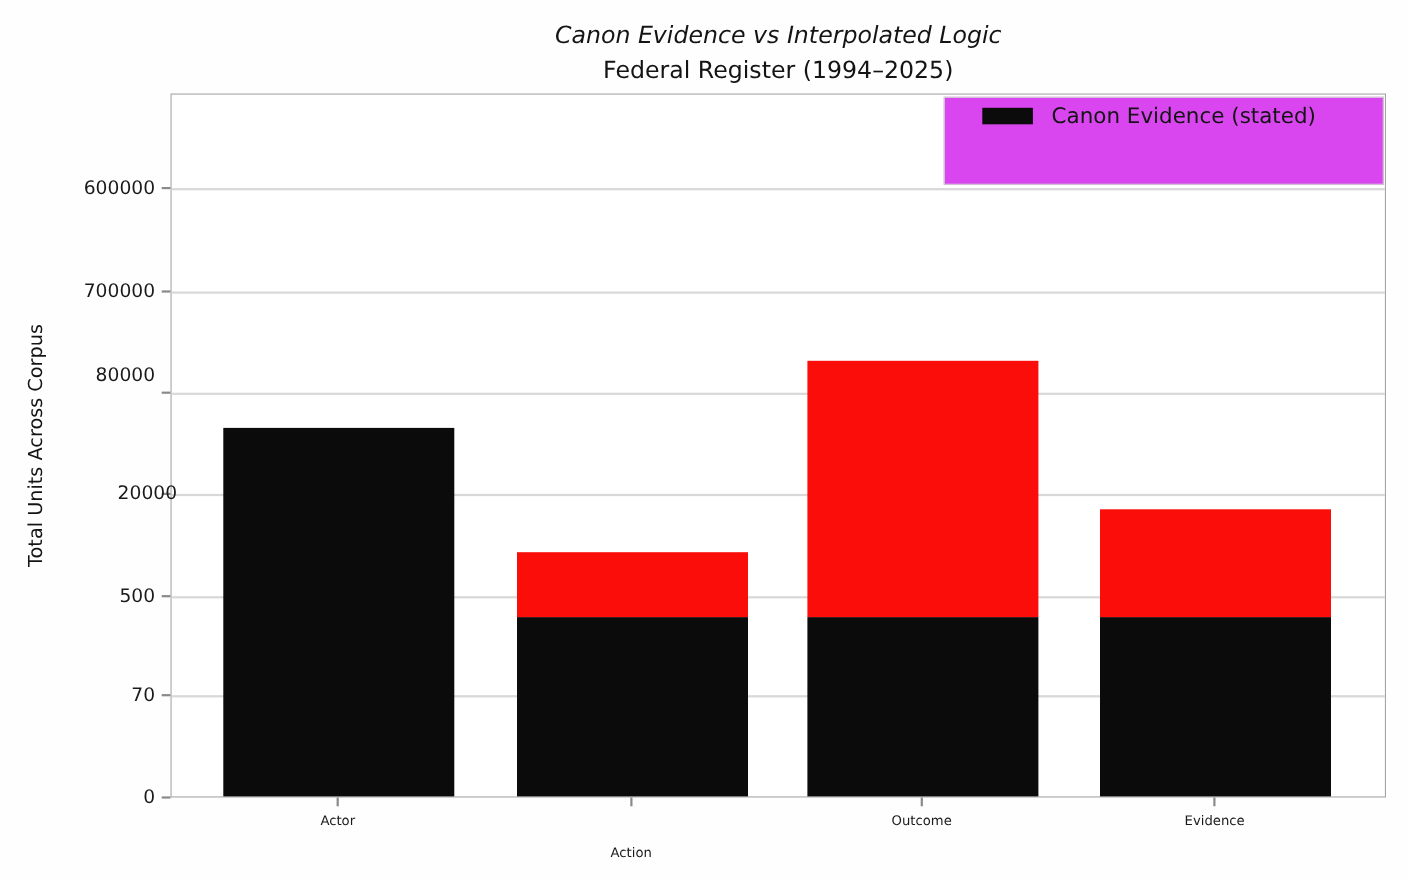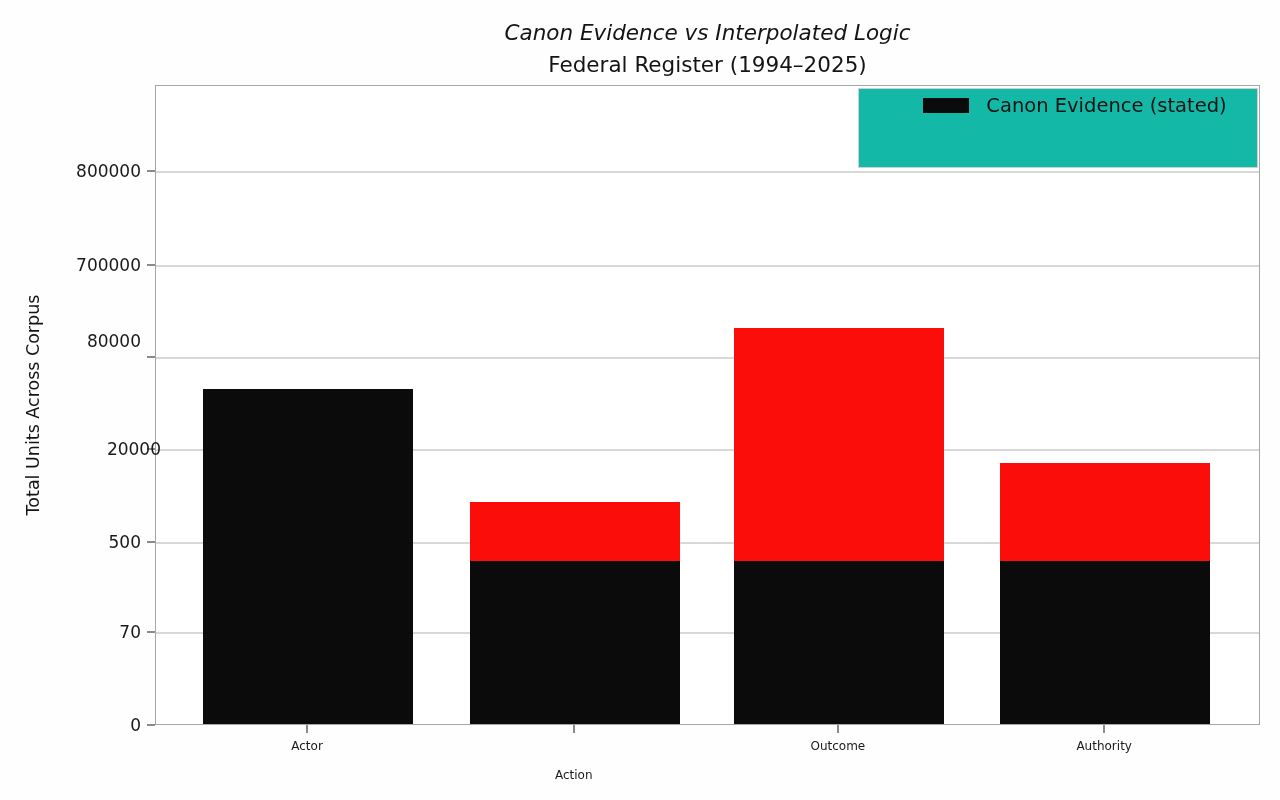--- a/index.html
+++ b/index.html
@@ -12,23 +12,23 @@
   #ylabel{position:absolute;left:-97px;top:395px;width:260px;text-align:center;
           transform:rotate(-90deg);transform-origin:center center;font-size:17.5px;color:#141414;}
   #plot-area{position:absolute;left:155px;top:85px;width:1105px;height:640px;
              border:1.4px solid #a6a6a6;background:#ffffff;box-sizing:border-box;}
   .gridline{position:absolute;left:0;width:100%;height:1.5px;background:#d8d8d8;}
   .bar-seg{position:absolute;}
   .ytick-mark{position:absolute;height:1.6px;background:#8a8a8a;}
   .ytick-label{position:absolute;text-align:right;font-size:17px;color:#1a1a1a;line-height:22px;}
   .xtick-mark{position:absolute;width:1.6px;background:#8a8a8a;}
   .xtick-label{position:absolute;text-align:center;font-size:12px;color:#1a1a1a;}
-  #legend{position:absolute;left:858px;top:88px;width:400px;height:80px;background:#14b8a6;
+  #legend{position:absolute;left:858px;top:88px;width:400px;height:80px;background:#d946ef;
           border:1px solid #d0d0d0;box-sizing:border-box;display:flex;flex-direction:row;
-          justify-content:center;gap:2px;z-index:5;}
+          justify-content:flex-start;gap:2px;z-index:5;}
   .legend-row{display:flex;align-items:center;height:33px;}
   .legend-swatch{width:46px;height:15px;margin-left:34px;margin-right:17px;flex:0 0 auto;}
   .legend-label{font-size:19.5px;color:#141414;white-space:nowrap;}
 </style>
 </head>
 <body>
 
 <div id="figure">
   <div class="title-line" id="title-line-1">Canon Evidence vs Interpolated Logic</div>
   <div class="title-line" id="title-line-2">Federal Register (1994–2025)</div>
@@ -62,31 +62,31 @@
       <div class="ytick-label" style="left: 0px; width: 141px; top: 621.2px;">70</div>
       <div class="ytick-mark" style="left: 147px; width: 8px; top: 541.16px;"></div>
       <div class="ytick-label" style="left: 0px; width: 141px; top: 530.96px;">500</div>
       <div class="ytick-mark" style="left: 147px; width: 8px; top: 448.36px;"></div>
       <div class="ytick-label" style="left: 0px; width: 141px; top: 438.16px; padding-left: 20px;">20000</div>
       <div class="ytick-mark" style="left: 147px; width: 8px; top: 356.2px;"></div>
       <div class="ytick-label" style="left: 0px; width: 141px; top: 330px;">80000</div>
       <div class="ytick-mark" style="left: 147px; width: 8px; top: 264.04px;"></div>
       <div class="ytick-label" style="left: 0px; width: 141px; top: 253.84px;">700000</div>
       <div class="ytick-mark" style="left: 147px; width: 8px; top: 169.96px;"></div>
-      <div class="ytick-label" style="left: 0px; width: 141px; top: 159.76px;">800000</div>
+      <div class="ytick-label" style="left: 0px; width: 141px; top: 159.76px;">600000</div>
     </div>
   <div id="xticks">
       <div class="xtick-mark" style="top: 725px; height: 8px; left: 306.248px;"></div>
       <div class="xtick-label" style="left: 217.048px; width: 180px; top: 739px;">Actor</div>
       <div class="xtick-mark" style="top: 725px; height: 8px; left: 572.995px;"></div>
       <div class="xtick-label" style="left: 483.795px; width: 180px; top: 768px;">Action</div>
       <div class="xtick-mark" style="top: 725px; height: 8px; left: 837.09px;"></div>
       <div class="xtick-label" style="left: 747.89px; width: 180px; top: 739px;">Outcome</div>
       <div class="xtick-mark" style="top: 725px; height: 8px; left: 1103.39px;"></div>
-      <div class="xtick-label" style="left: 1014.19px; width: 180px; top: 739px;">Authority</div>
+      <div class="xtick-label" style="left: 1014.19px; width: 180px; top: 739px;">Evidence</div>
     </div>
 
   <div id="legend">
     <div class="legend-row">
       <span class="legend-swatch" id="swatch-0" style="background: rgb(11, 11, 11);"></span>
       <span class="legend-label">Canon Evidence (stated)</span>
     </div>
   </div>
 </div>
 

